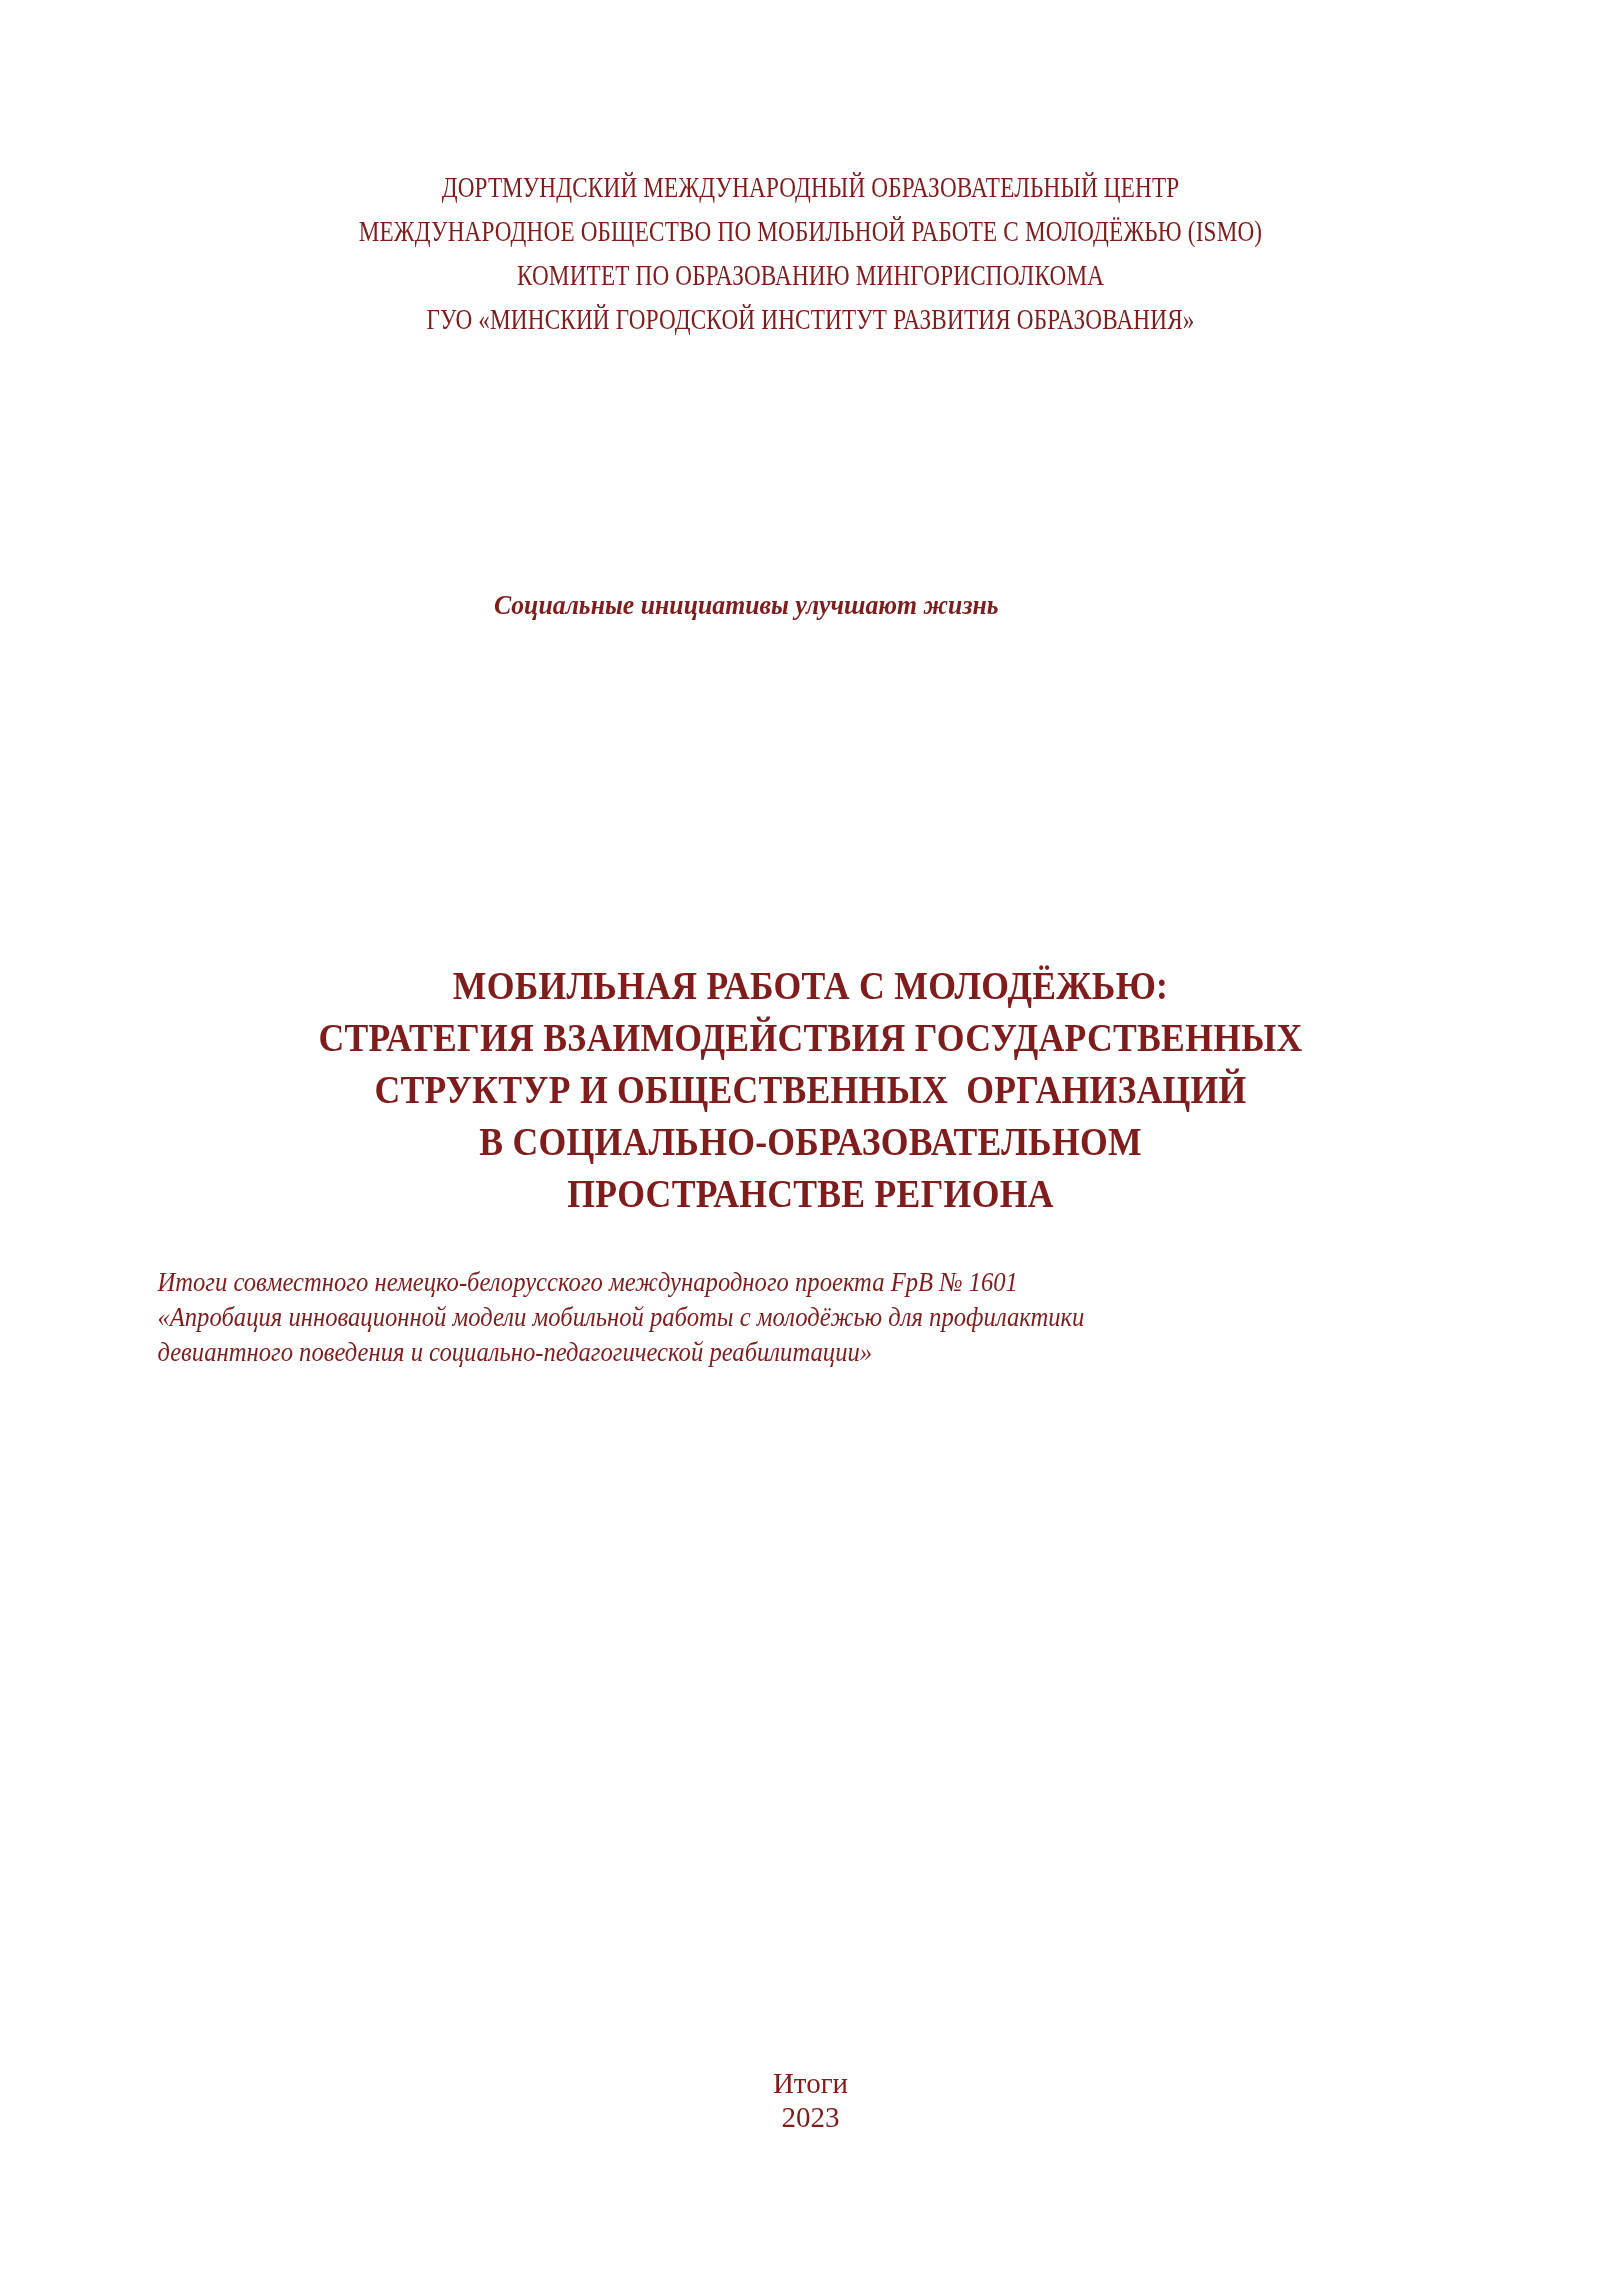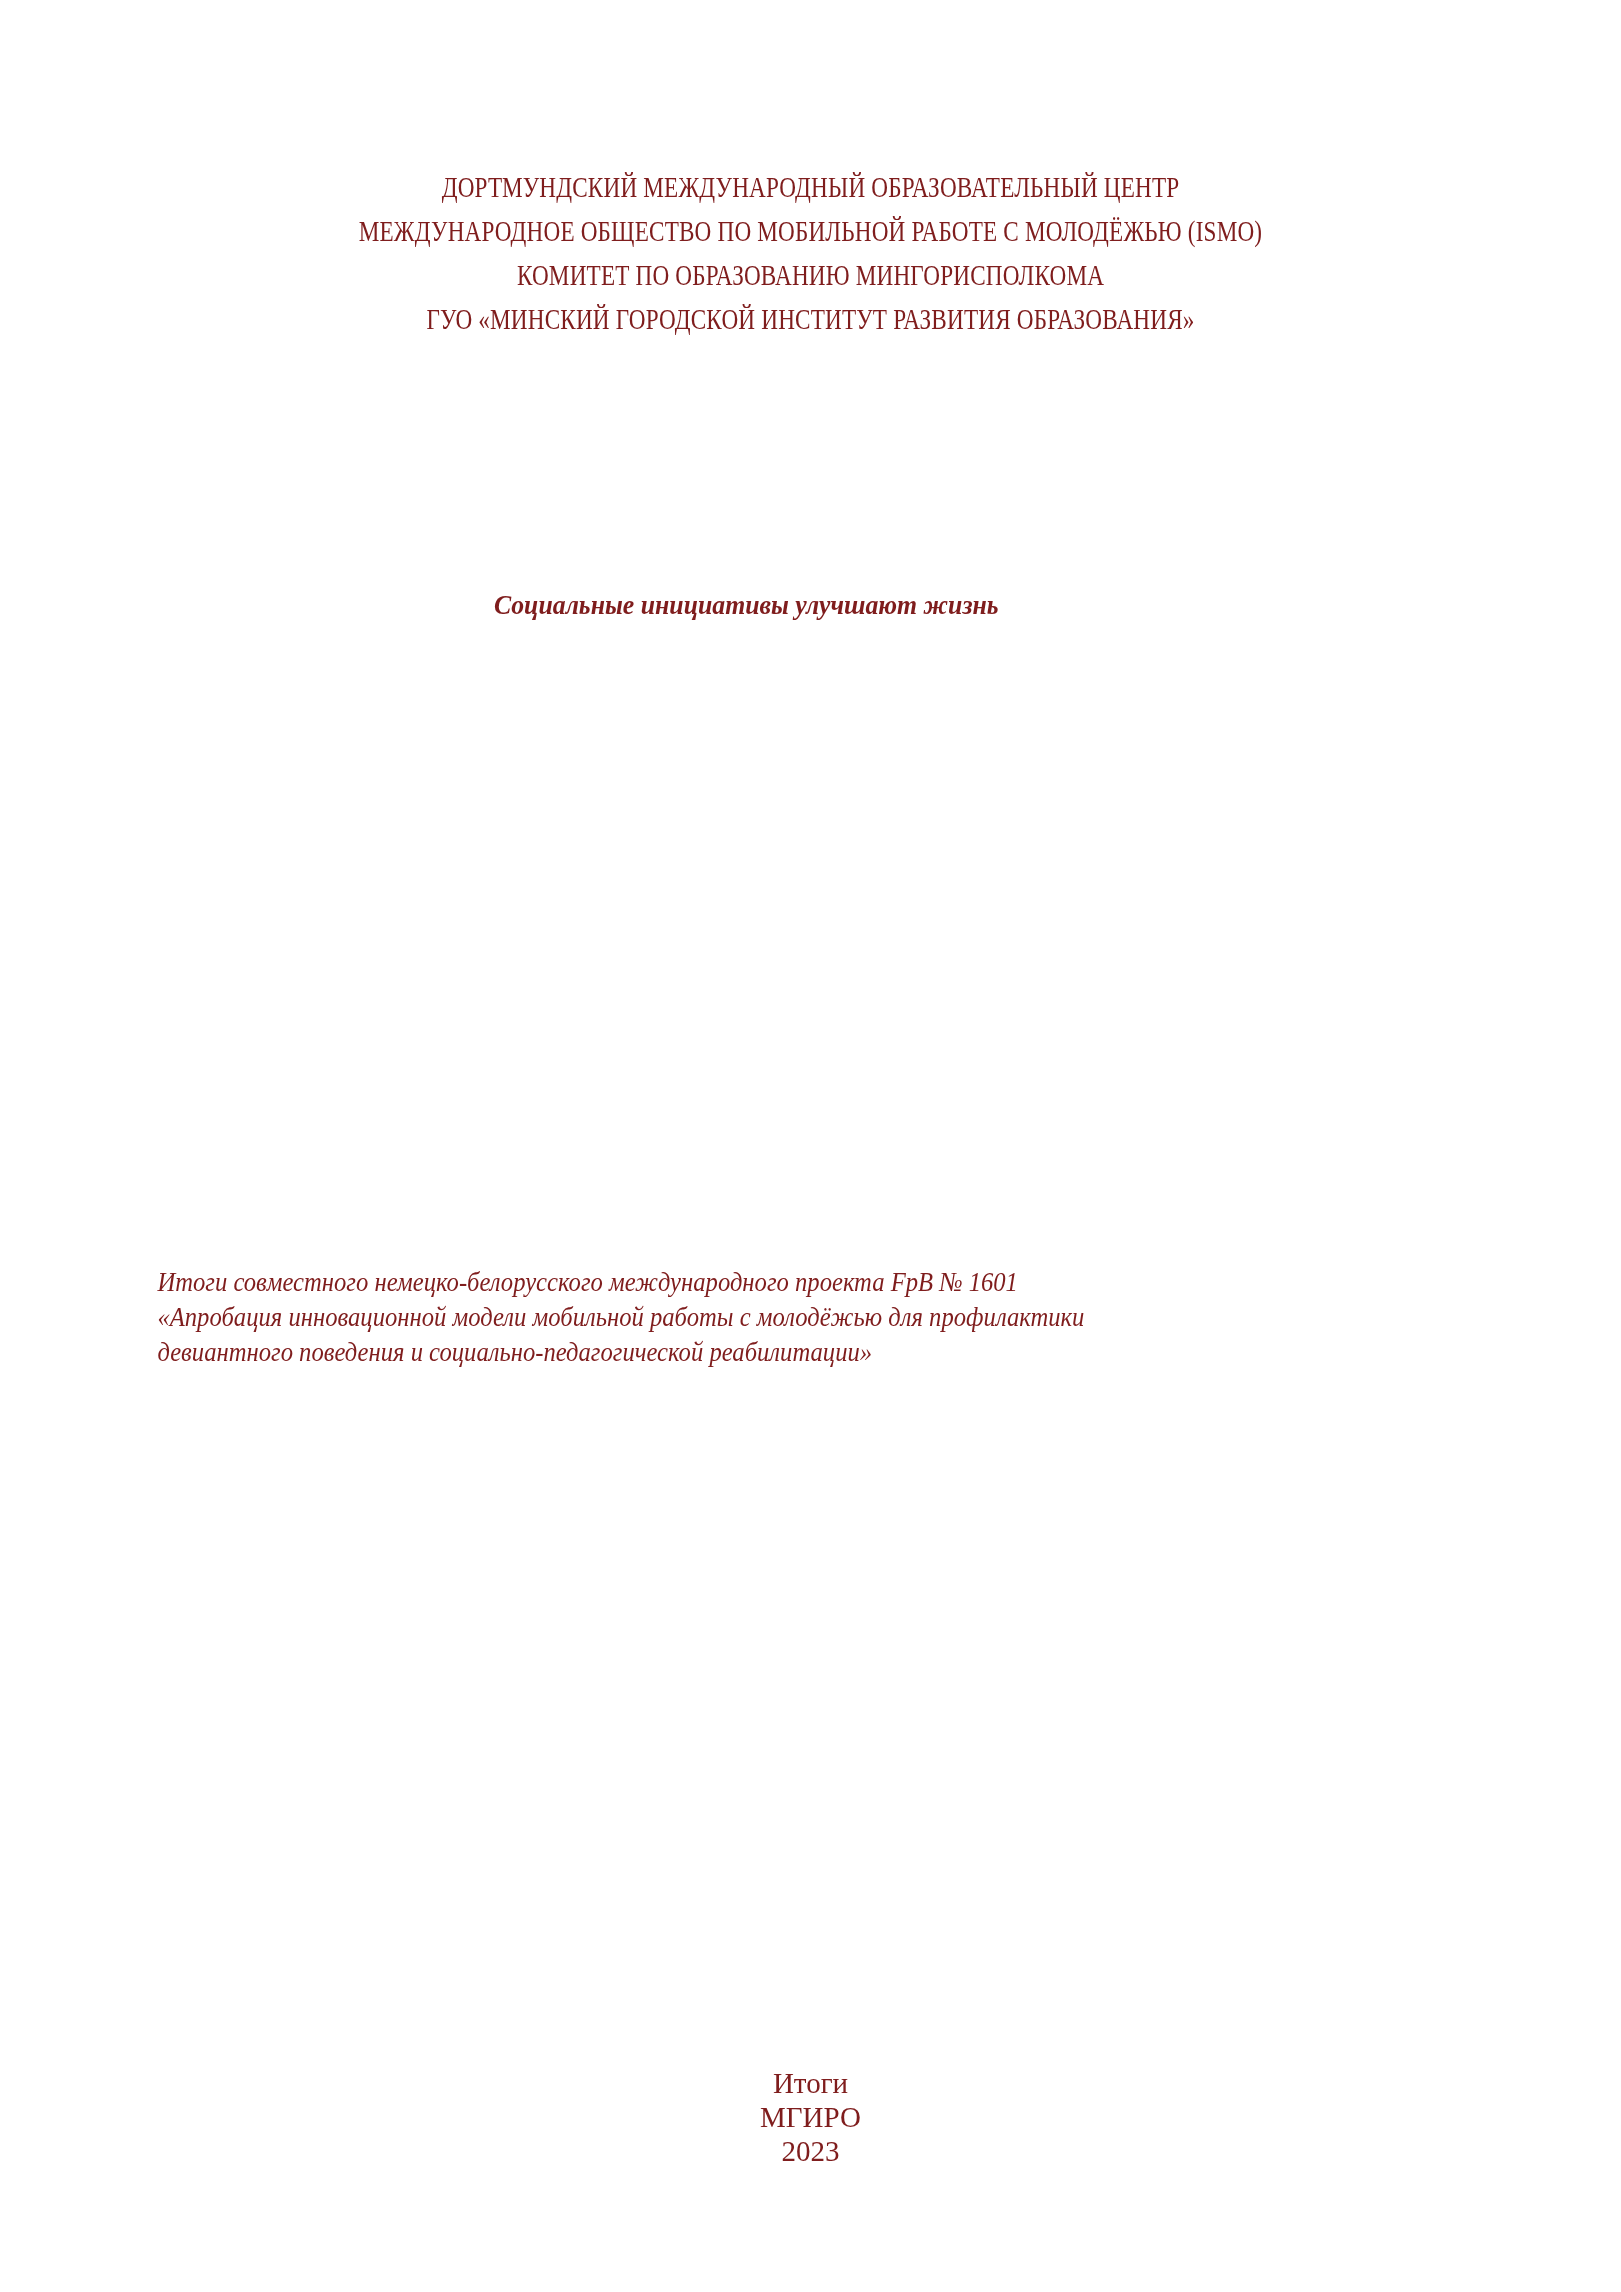--- a/index.html
+++ b/index.html
@@ -127,27 +127,33 @@
     <span class="org-line">ДОРТМУНДСКИЙ МЕЖДУНАРОДНЫЙ ОБРАЗОВАТЕЛЬНЫЙ ЦЕНТР</span>
     <span class="org-line">МЕЖДУНАРОДНОЕ ОБЩЕСТВО ПО МОБИЛЬНОЙ РАБОТЕ С МОЛОДЁЖЬЮ (ISMO)</span>
     <span class="org-line">КОМИТЕТ ПО ОБРАЗОВАНИЮ МИНГОРИСПОЛКОМА</span>
     <span class="org-line">ГУО «МИНСКИЙ ГОРОДСКОЙ ИНСТИТУТ РАЗВИТИЯ ОБРАЗОВАНИЯ»</span>
   </div>
 
   <div class="tagline-wrap">
     <span class="tagline">Социальные инициативы улучшают жизнь</span>
   </div>
 
+  <div class="main-title">
+    <span class="title-line">МОБИЛЬНАЯ РАБОТА С МОЛОДЁЖЬЮ:</span>
+    <span class="title-line">СТРАТЕГИЯ ВЗАИМОДЕЙСТВИЯ ГОСУДАРСТВЕННЫХ</span>
+    <span class="title-line">СТРУКТУР И ОБЩЕСТВЕННЫХ  ОРГАНИЗАЦИЙ</span>
+    <span class="title-line">В СОЦИАЛЬНО-ОБРАЗОВАТЕЛЬНОМ</span>
+    <span class="title-line">ПРОСТРАНСТВЕ РЕГИОНА</span>
+  </div>
 
   <div class="subtitle">
     <span class="subtitle-line">Итоги совместного немецко-белорусского международного проекта FpB № 1601</span>
     <span class="subtitle-line">«Апробация инновационной модели мобильной работы с молодёжью для профилактики</span>
     <span class="subtitle-line">девиантного поведения и социально-педагогической реабилитации»</span>
   </div>
 
   <div class="imprint">
     <span class="imprint-line">Итоги</span>
-    <span class="imprint-line">МГИРО</span>
     <span class="imprint-line">2023</span>
   </div>
 
 </div>
 
 
 </body></html>

